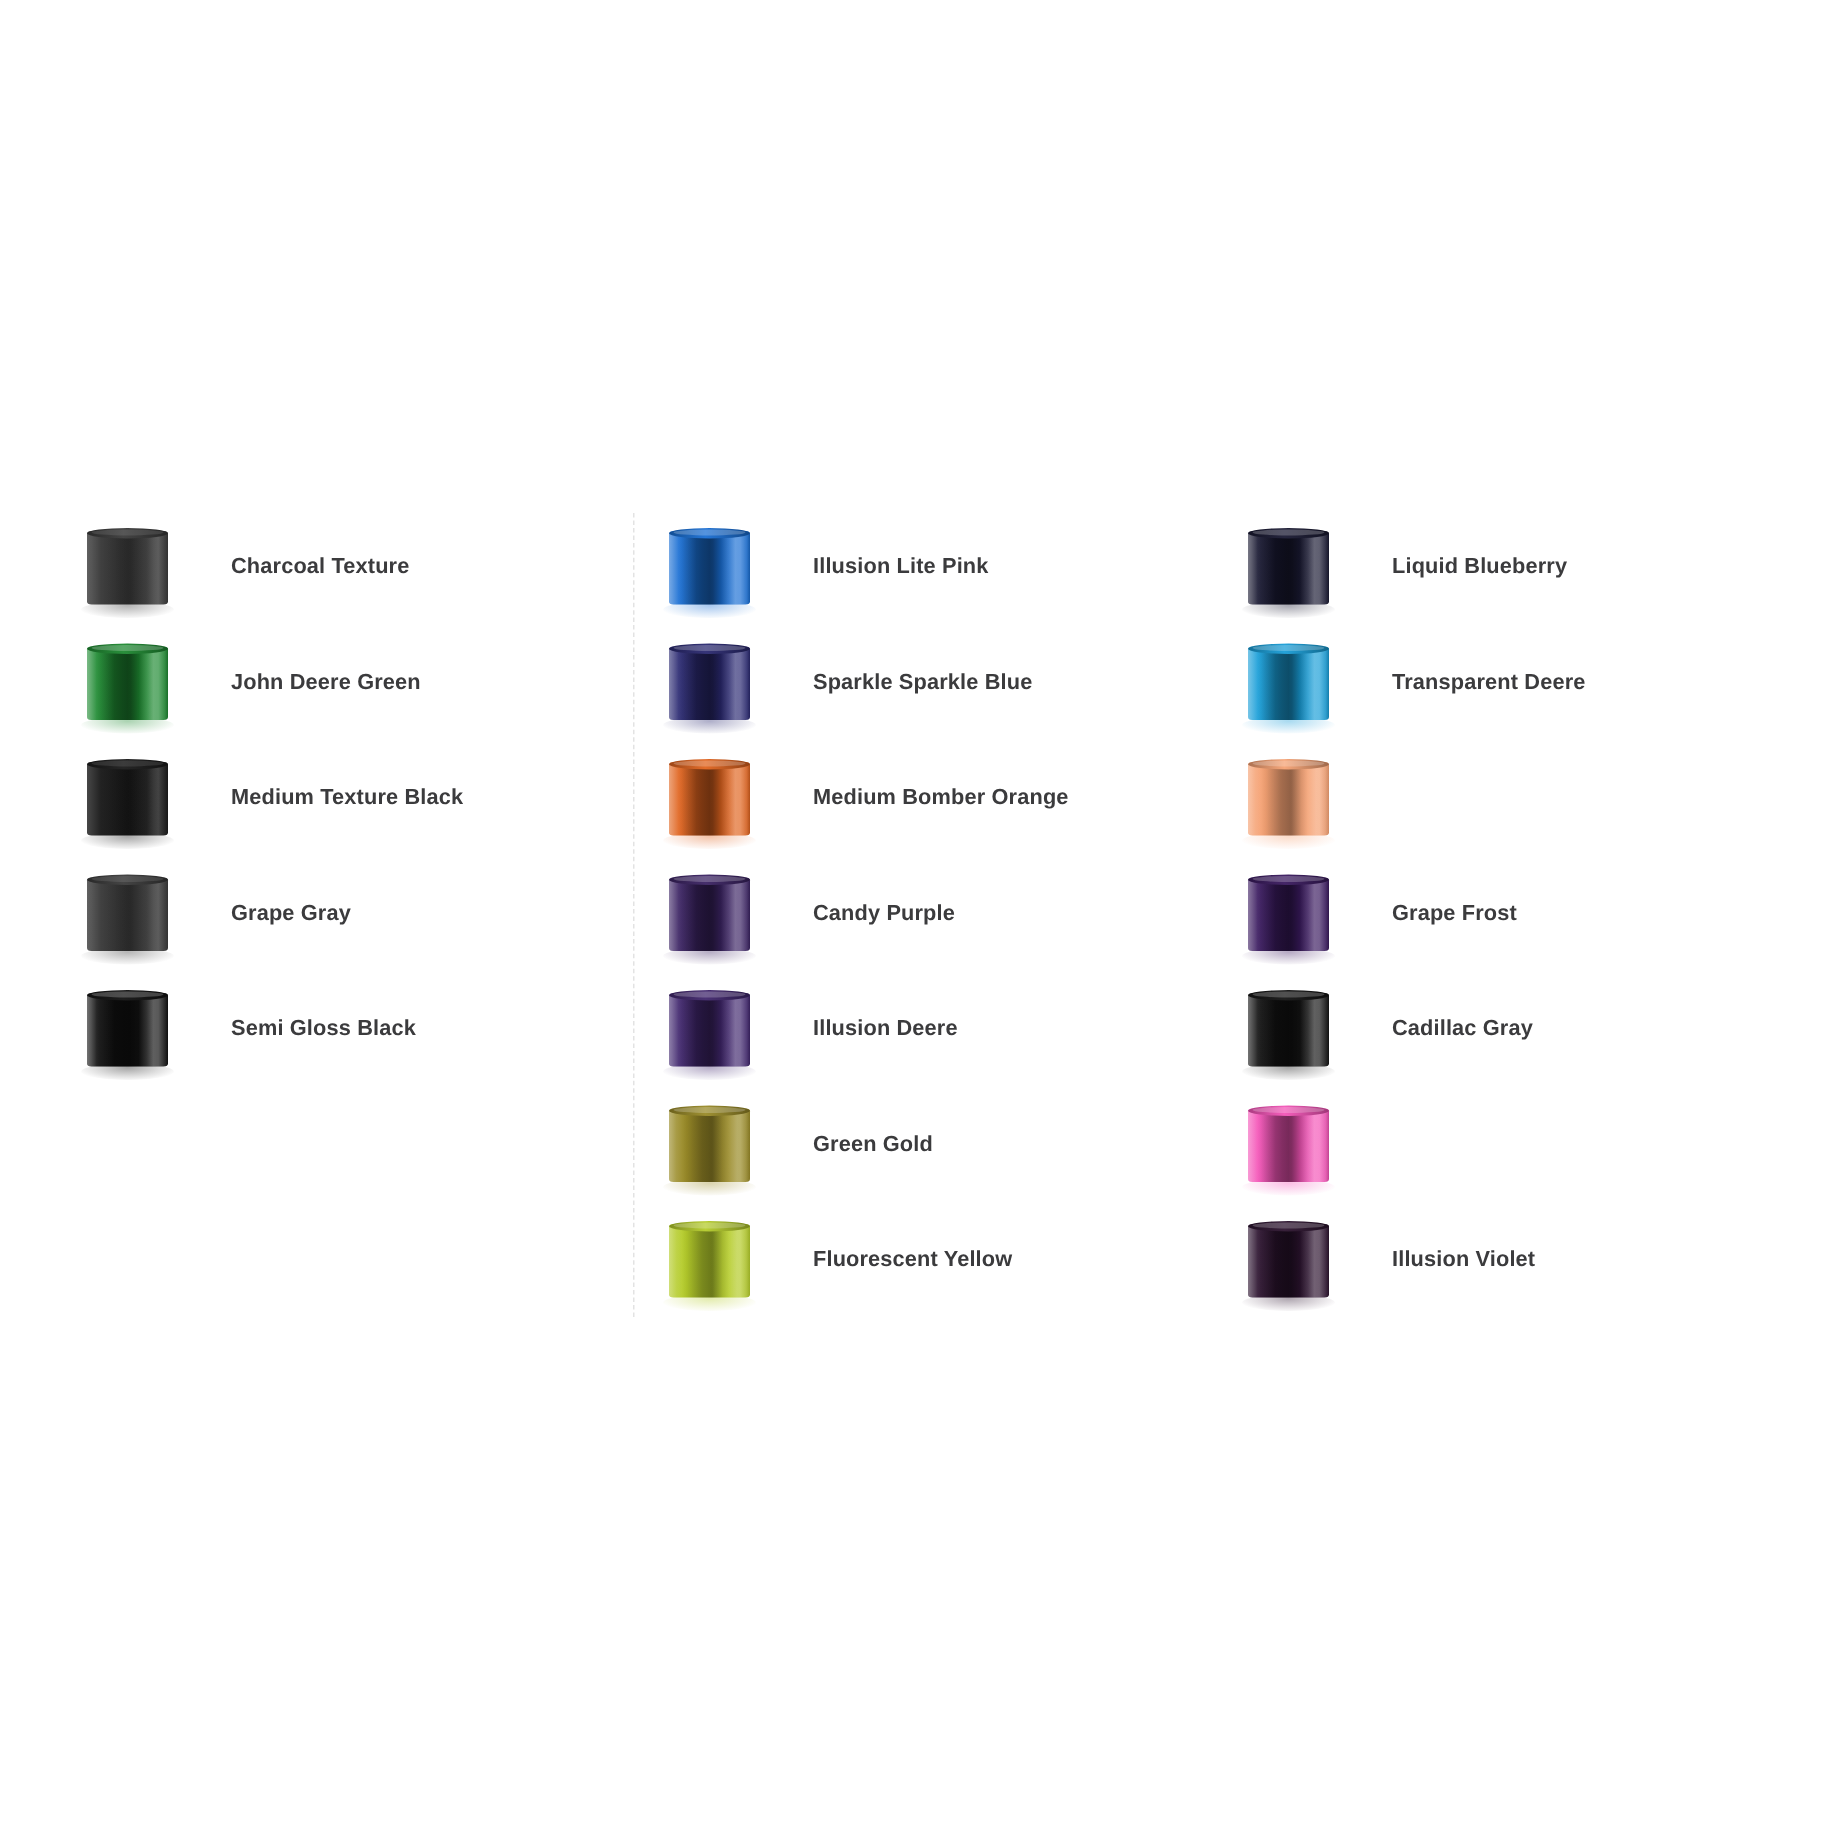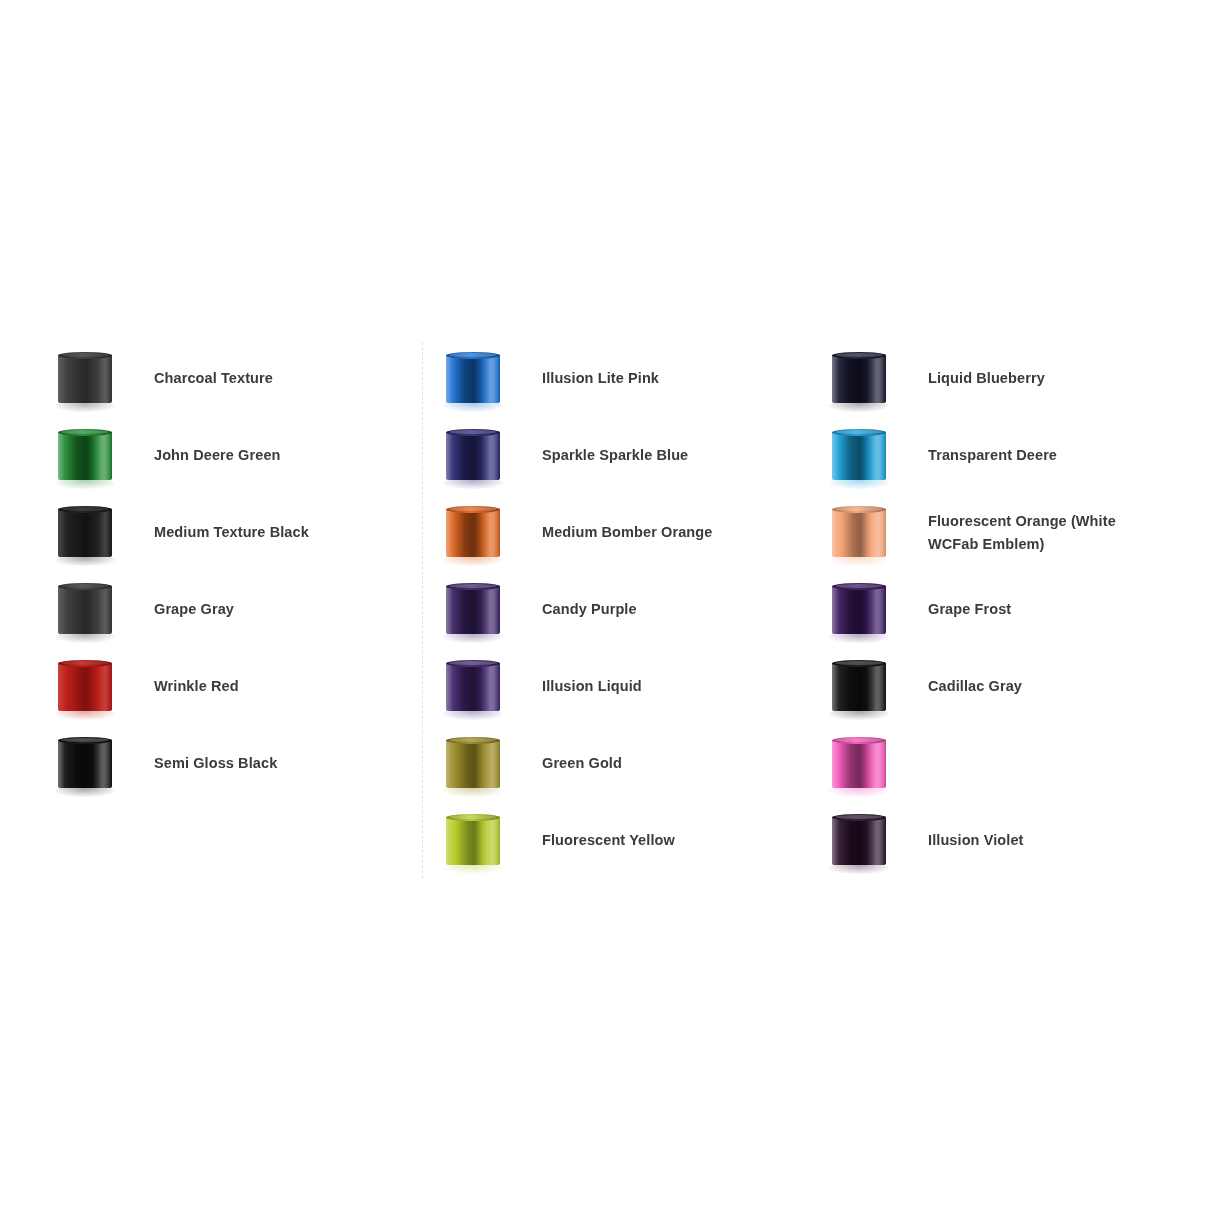--- a/index.html
+++ b/index.html
@@ -234,33 +234,20 @@
             <div class="cyl-body" style="background: linear-gradient(90deg, rgb(79, 79, 79) 0%, rgb(59, 59, 59) 16%, rgb(46, 46, 46) 42%, rgb(42, 42, 42) 54%, rgb(59, 59, 59) 74%, rgb(90, 90, 90) 88%, rgb(53, 53, 53) 100%);"></div>
             <div class="cyl-sheen"></div>
             <div class="cyl-top" style="background: linear-gradient(90deg, rgb(41, 41, 41) 0%, rgb(69, 69, 69) 45%, rgb(38, 38, 38) 100%);">
               <div class="cyl-top-hi"></div>
             </div>
           </div>
         </div>
         <div class="swatch-label">Grape Gray</div>
       </div>
 
-      <div class="swatch-row">
-        <div class="swatch-cell">
-          <div class="cylinder finish-matte">
-            <div class="cyl-shadow" style="background: radial-gradient(at 50% 25%, rgb(229, 167, 165) 0%, rgb(245, 223, 222) 48%, rgba(255, 255, 255, 0) 78%);"></div>
-            <div class="cyl-body" style="background: linear-gradient(90deg, rgb(194, 46, 42) 0%, rgb(187, 23, 18) 16%, rgb(146, 18, 14) 42%, rgb(135, 17, 13) 54%, rgb(187, 23, 18) 74%, rgb(198, 60, 56) 88%, rgb(168, 21, 16) 100%);"></div>
-            <div class="cyl-sheen"></div>
-            <div class="cyl-top" style="background: linear-gradient(90deg, rgb(131, 16, 13) 0%, rgb(190, 35, 30) 45%, rgb(122, 15, 12) 100%);">
-              <div class="cyl-top-hi"></div>
-            </div>
-          </div>
-        </div>
-        <div class="swatch-label">Wrinkle Red</div>
-      </div>
 
 
       <div class="swatch-row">
         <div class="swatch-cell">
           <div class="cylinder finish-gloss">
             <div class="cyl-shadow" style="background: radial-gradient(at 50% 25%, rgb(165, 165, 165) 0%, rgb(222, 222, 222) 48%, rgba(255, 255, 255, 0) 78%);"></div>
             <div class="cyl-body" style="background: linear-gradient(90deg, rgb(42, 42, 42) 0%, rgb(18, 18, 18) 16%, rgb(14, 14, 14) 42%, rgb(13, 13, 13) 54%, rgb(18, 18, 18) 74%, rgb(56, 56, 56) 88%, rgb(16, 16, 16) 100%);"></div>
             <div class="cyl-sheen"></div>
             <div class="cyl-top" style="background: linear-gradient(90deg, rgb(13, 13, 13) 0%, rgb(30, 30, 30) 45%, rgb(12, 12, 12) 100%);">
               <div class="cyl-top-hi"></div>
@@ -333,21 +320,21 @@
         <div class="swatch-cell">
           <div class="cylinder finish-gloss">
             <div class="cyl-shadow" style="background: radial-gradient(at 50% 25%, rgb(183, 173, 200) 0%, rgb(228, 225, 235) 48%, rgba(255, 255, 255, 0) 78%);"></div>
             <div class="cyl-body" style="background: linear-gradient(90deg, rgb(84, 61, 125) 0%, rgb(65, 39, 110) 16%, rgb(51, 30, 86) 42%, rgb(47, 28, 79) 54%, rgb(65, 39, 110) 74%, rgb(95, 74, 133) 88%, rgb(59, 35, 99) 100%);"></div>
             <div class="cyl-sheen"></div>
             <div class="cyl-top" style="background: linear-gradient(90deg, rgb(46, 27, 77) 0%, rgb(75, 50, 117) 45%, rgb(42, 25, 72) 100%);">
               <div class="cyl-top-hi"></div>
             </div>
           </div>
         </div>
-        <div class="swatch-label">Illusion Liquid</div>
+        <div class="swatch-label">Illusion Deere</div>
       </div>
 
       <div class="swatch-row">
         <div class="swatch-cell">
           <div class="cylinder finish-satin">
             <div class="cyl-shadow" style="background: radial-gradient(at 50% 25%, rgb(217, 211, 173) 0%, rgb(241, 239, 225) 48%, rgba(255, 255, 255, 0) 78%);"></div>
             <div class="cyl-body" style="background: linear-gradient(90deg, rgb(164, 151, 62) 0%, rgb(154, 139, 40) 16%, rgb(120, 108, 31) 42%, rgb(111, 100, 29) 54%, rgb(154, 139, 40) 74%, rgb(170, 158, 74) 88%, rgb(139, 125, 36) 100%);"></div>
             <div class="cyl-sheen"></div>
             <div class="cyl-top" style="background: linear-gradient(90deg, rgb(108, 97, 28) 0%, rgb(159, 145, 51) 45%, rgb(100, 90, 26) 100%);">
               <div class="cyl-top-hi"></div>
@@ -406,21 +393,20 @@
         <div class="swatch-cell">
           <div class="cylinder finish-satin">
             <div class="cyl-shadow" style="background: radial-gradient(at 50% 25%, rgb(251, 220, 202) 0%, rgb(254, 242, 236) 48%, rgba(255, 255, 255, 0) 78%);"></div>
             <div class="cyl-body" style="background: linear-gradient(90deg, rgb(246, 171, 130) 0%, rgb(245, 162, 116) 16%, rgb(191, 126, 90) 42%, rgb(176, 117, 84) 54%, rgb(245, 162, 116) 74%, rgb(247, 177, 138) 88%, rgb(221, 146, 104) 100%);"></div>
             <div class="cyl-sheen"></div>
             <div class="cyl-top" style="background: linear-gradient(90deg, rgb(172, 113, 81) 0%, rgb(246, 167, 123) 45%, rgb(159, 105, 75) 100%);">
               <div class="cyl-top-hi"></div>
             </div>
           </div>
         </div>
-        <div class="swatch-label">Fluorescent Orange (White WCFab Emblem)</div>
       </div>
 
       <div class="swatch-row">
         <div class="swatch-cell">
           <div class="cylinder finish-gloss">
             <div class="cyl-shadow" style="background: radial-gradient(at 50% 25%, rgb(181, 168, 195) 0%, rgb(228, 223, 233) 48%, rgba(255, 255, 255, 0) 78%);"></div>
             <div class="cyl-body" style="background: linear-gradient(90deg, rgb(79, 50, 112) 0%, rgb(59, 27, 96) 16%, rgb(46, 21, 75) 42%, rgb(42, 19, 69) 54%, rgb(59, 27, 96) 74%, rgb(90, 63, 121) 88%, rgb(53, 24, 86) 100%);"></div>
             <div class="cyl-sheen"></div>
             <div class="cyl-top" style="background: linear-gradient(90deg, rgb(41, 19, 67) 0%, rgb(69, 38, 104) 45%, rgb(38, 18, 62) 100%);">
               <div class="cyl-top-hi"></div>

